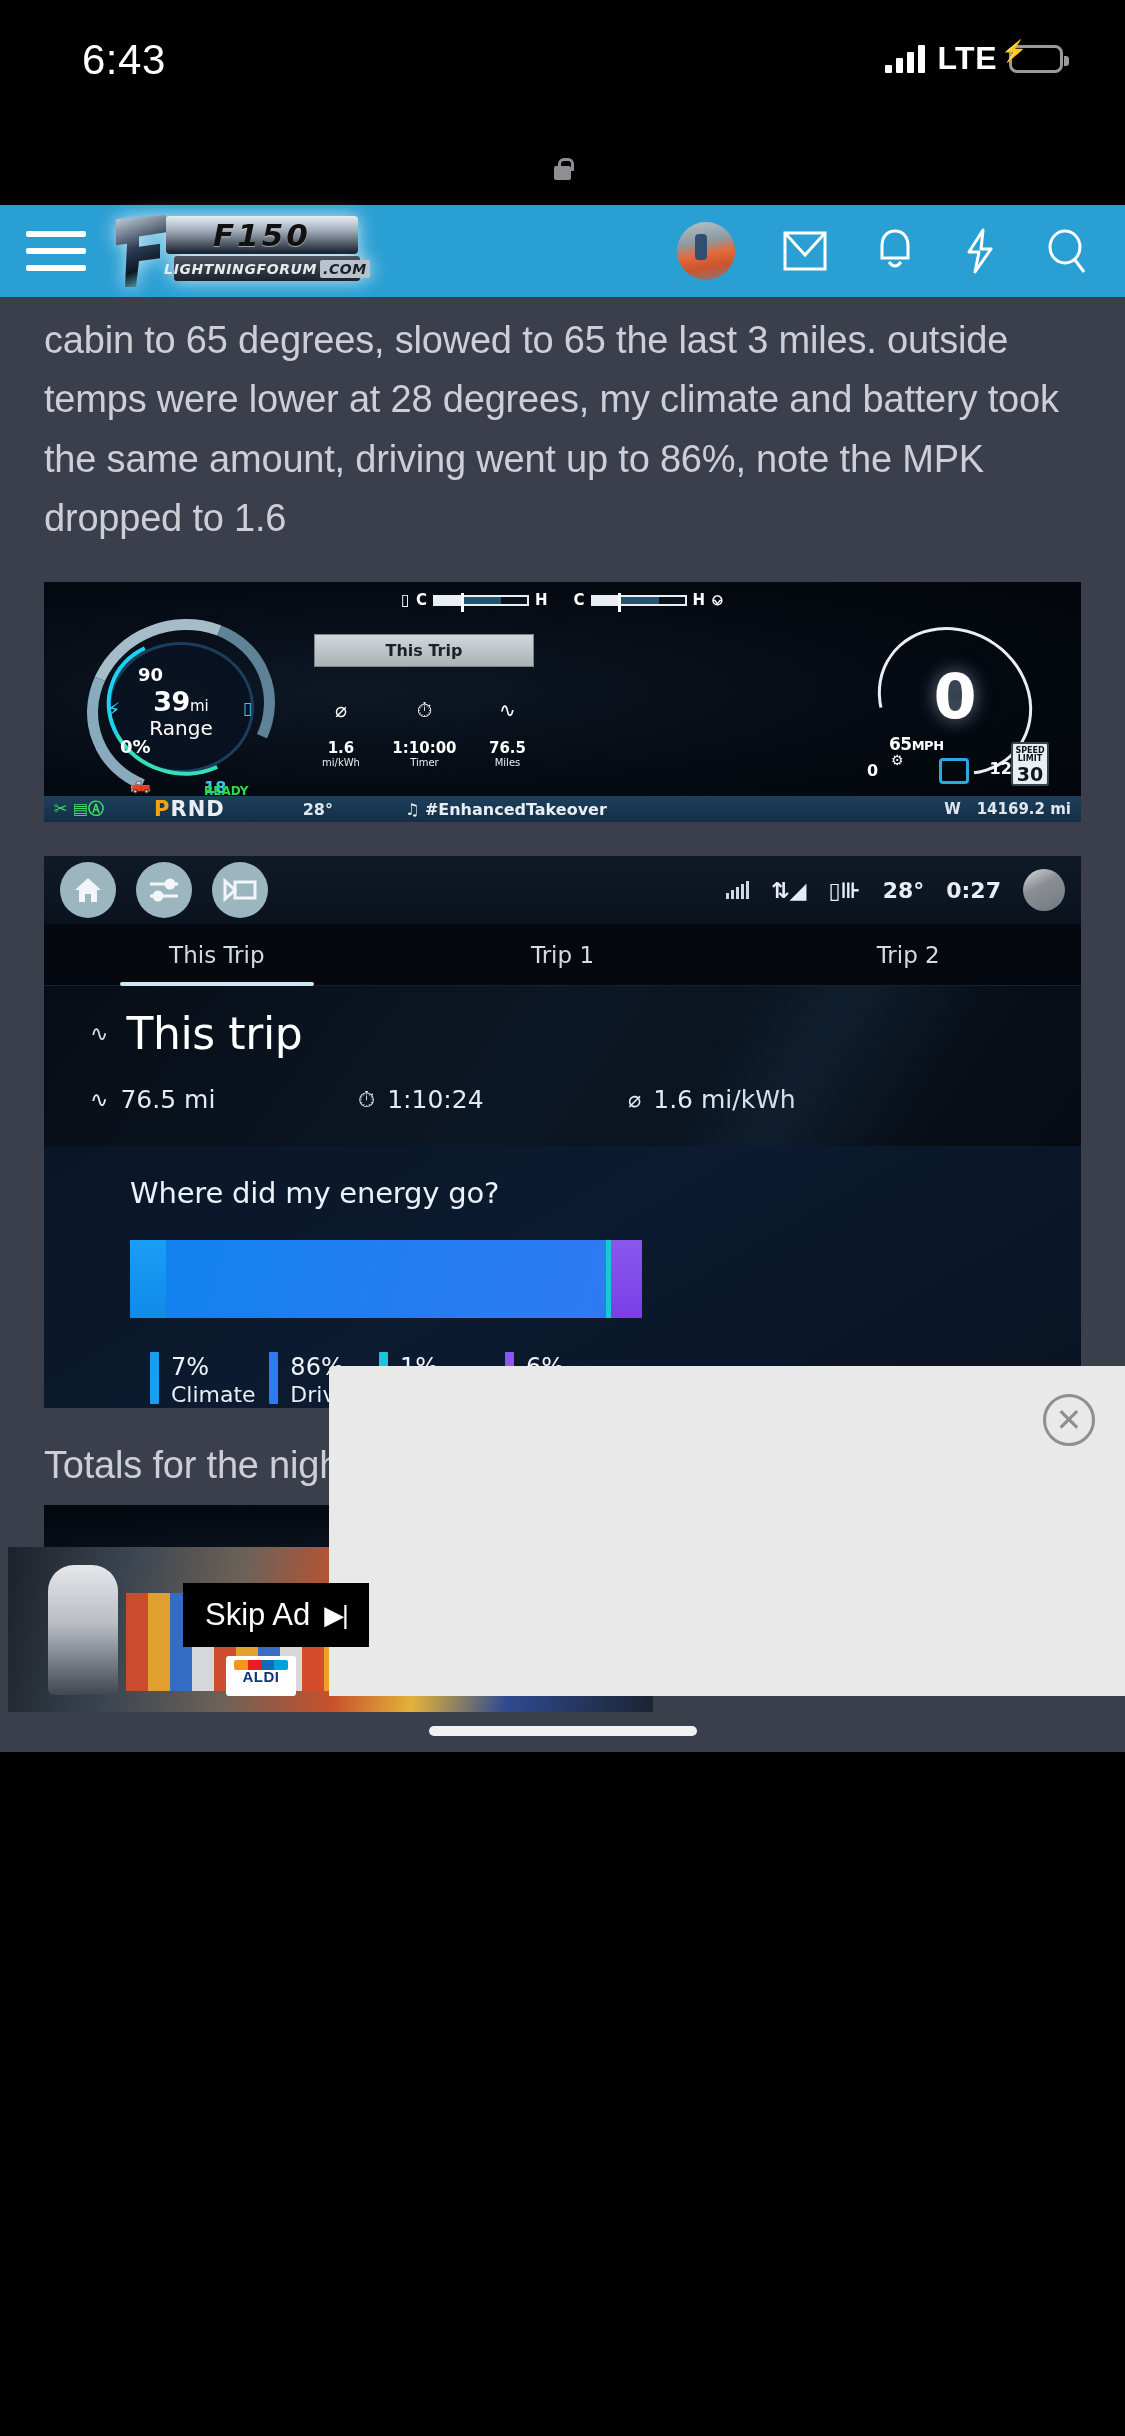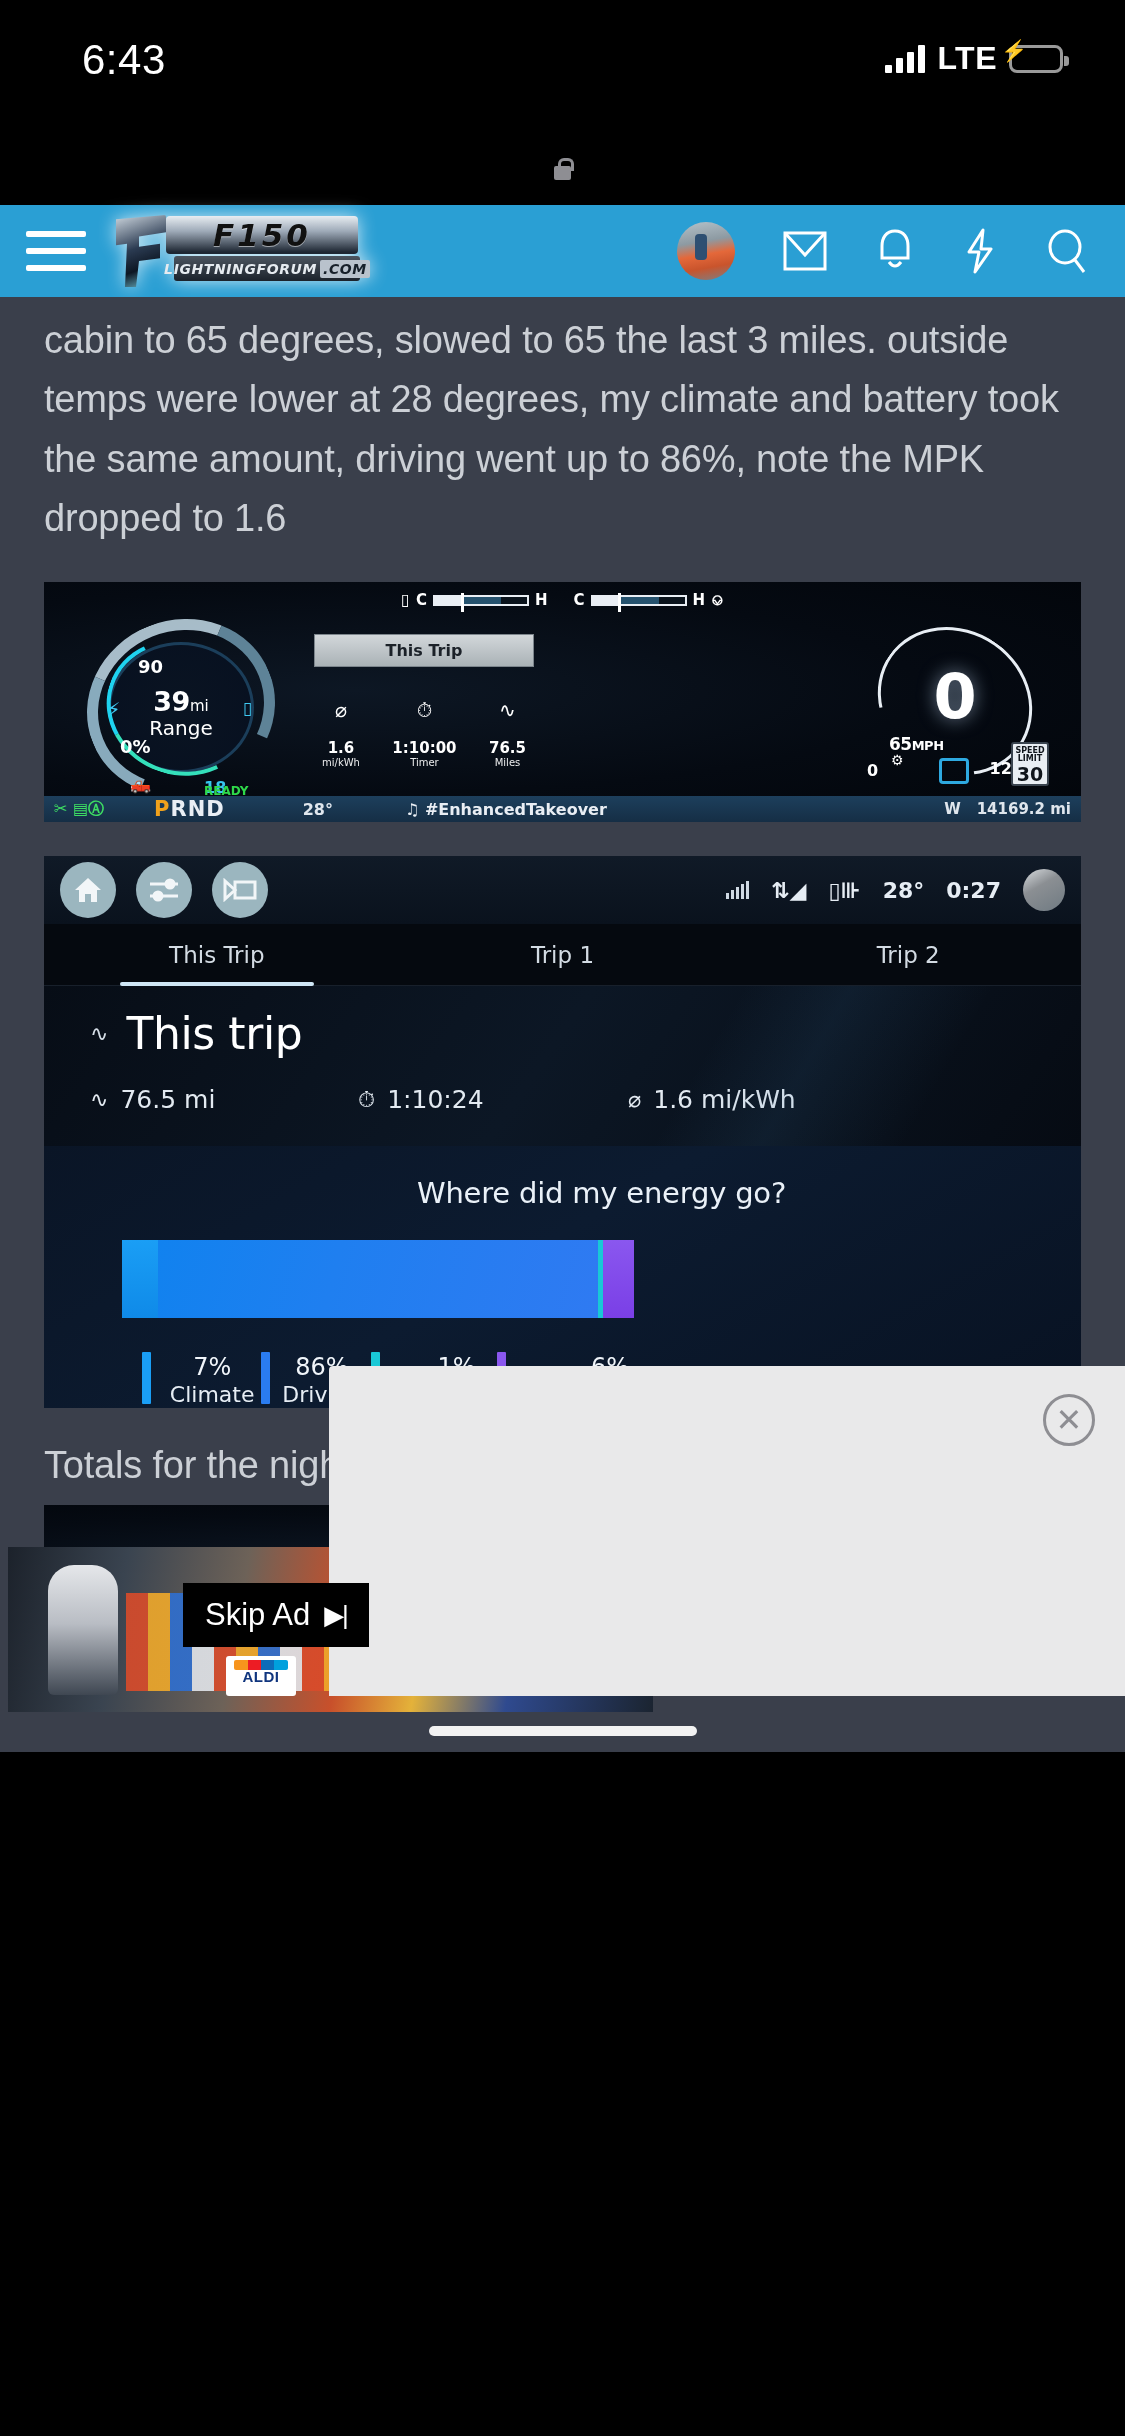--- a/index.html
+++ b/index.html
@@ -258,21 +258,21 @@
     transform: rotate(18deg);
   }
   .ring-range {
     position: absolute;
     left: 0; right: 0; top: 66px;
     text-align: center;
   }
   .ring-range .val { font-size: 27px; font-weight: 700; letter-spacing: -0.5px; }
   .ring-range .unit { font-size: 15px; font-weight: 500; }
   .ring-range .lab { font-size: 20px; font-weight: 400; margin-top: -1px; }
-  .ring-90 { position: absolute; left: 52px; top: 36px; font-size: 18px; font-weight: 600; }
+  .ring-90 { position: absolute; left: 52px; top: 44px; font-size: 18px; font-weight: 600; }
   .ring-0 { position: absolute; left: 34px; top: 116px; font-size: 18px; font-weight: 600; }
   .ring-18 { position: absolute; left: 118px; top: 158px; font-size: 16px; font-weight: 700; color: #37c6ef; }
   .ring-bolt { position: absolute; left: 21px; top: 78px; font-size: 19px; color: #3fc9f2; }
   .ring-plug { position: absolute; right: 24px; top: 78px; font-size: 17px; color: #3fc9f2; }
 
   
   .trip-panel { position: absolute; left: 270px; top: 52px; width: 220px; text-align: center; }
   .trip-chip {
     background: linear-gradient(180deg,#d2d7da 0%,#aab2b6 100%);
     color: #1b2128;
@@ -435,22 +435,21 @@
   }
   .trip-metrics .m { display: flex; align-items: center; gap: 12px; }
   .trip-metrics .m:nth-child(1) { width: 268px; }
   .trip-metrics .m:nth-child(2) { width: 270px; }
   .trip-metrics .ico { font-size: 22px; }
 
   .energy-panel {
     position: absolute; left: 0; right: 0; top: 290px; bottom: 0;
     background: linear-gradient(150deg,#0a1526 0%,#0c1b30 42%,#081córner 100%);
     background: linear-gradient(150deg,#0a1526 0%,#0c1b30 45%,#081222 100%);
-    padding: 30px 0 0 0;
-    text-align: center;
+    padding: 30px 0 0 8px;
   }
   .energy-q {
     font-size: 29px;
     color: #eaf1f8;
     margin-left: 78px;
     letter-spacing: -0.2px;
   }
   .energy-bar {
     margin: 30px 0 0 78px;
     width: 512px; height: 78px;

